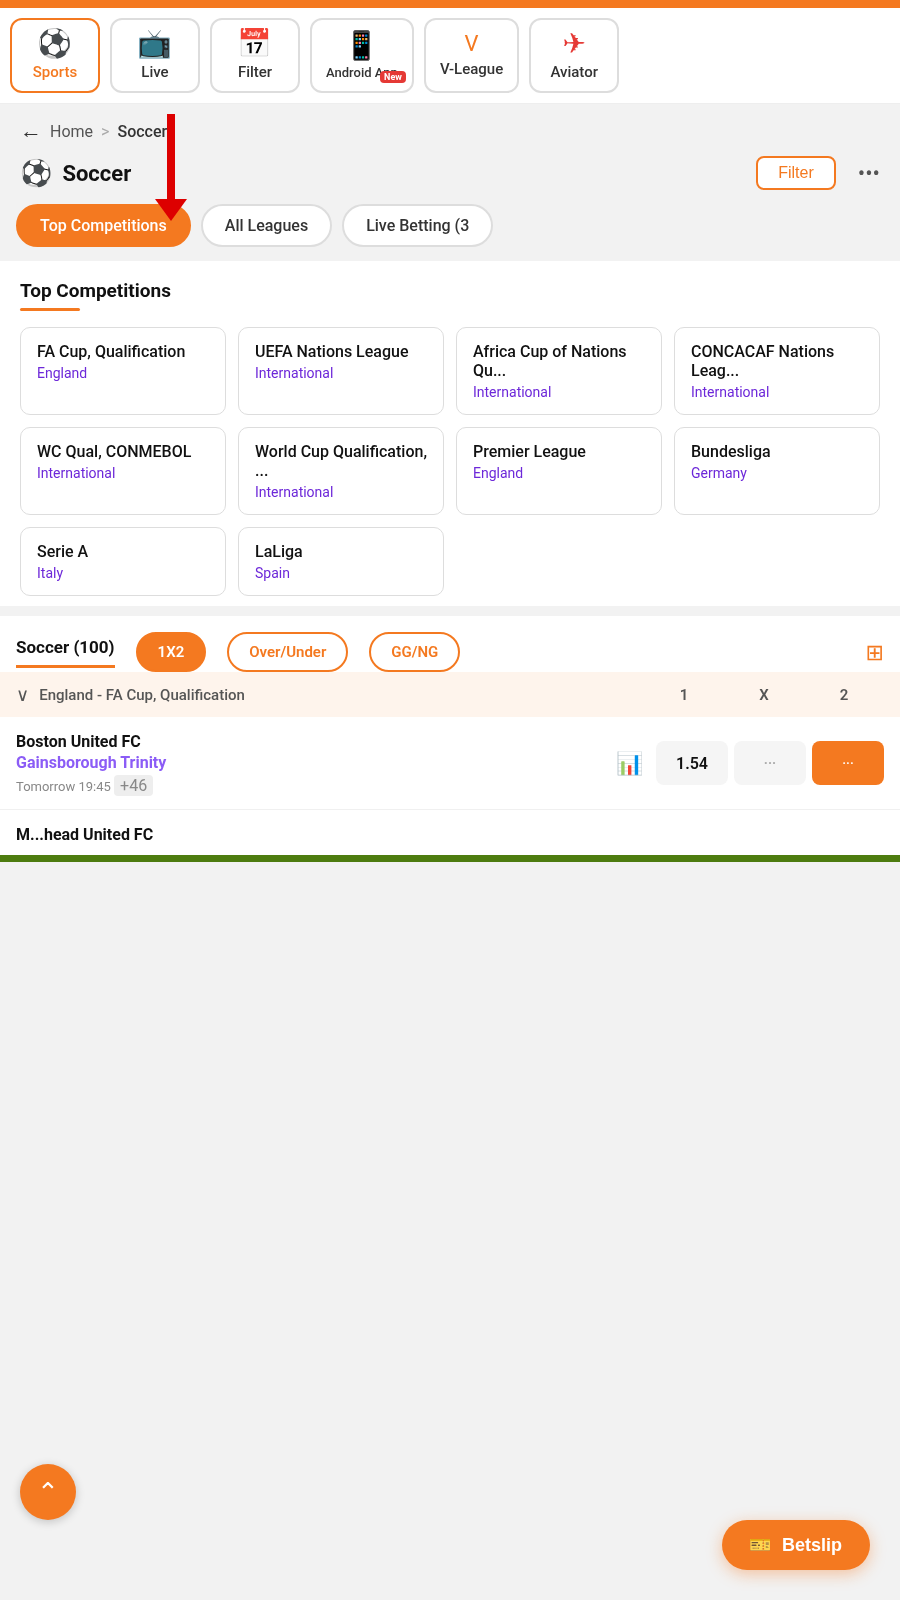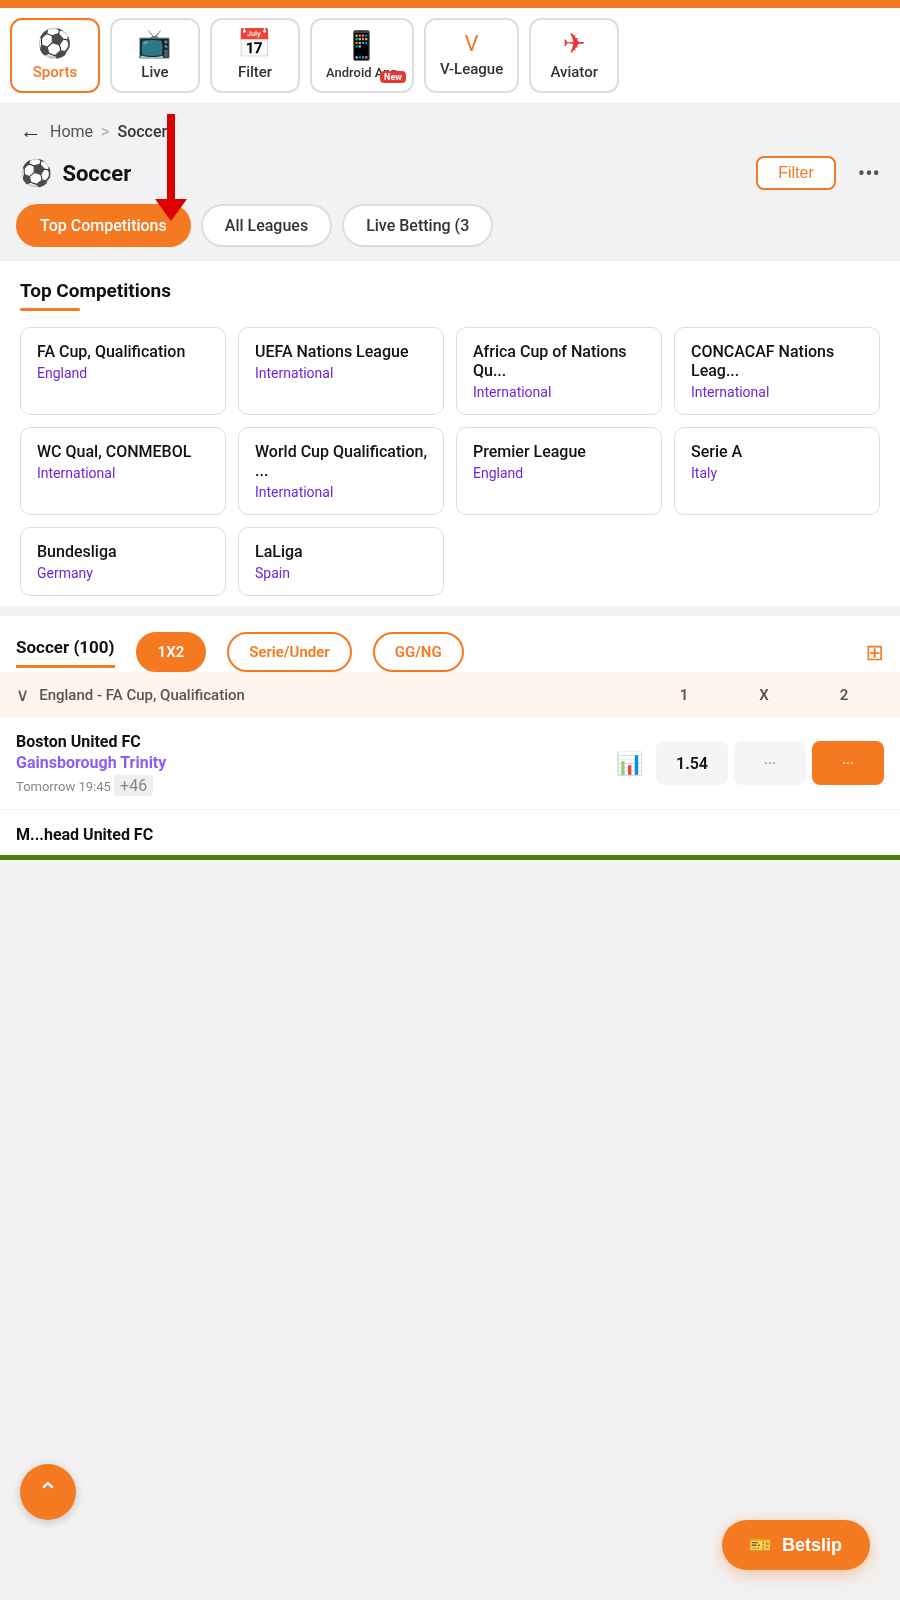--- a/index.html
+++ b/index.html
@@ -356,21 +356,21 @@
       display: flex;
       align-items: center;
       gap: 10px;
       z-index: 100;
       box-shadow: 0 4px 16px rgba(244,121,32,0.4);
     }
 
     
     .match-peek {
       padding: 14px 16px 8px 16px;
-      border-bottom: 5px solid #4d7c0f;
+      border-bottom: 7px solid #4d7c0f;
     }
     .match-peek .match-teams {
       font-size: 16px;
     }
 
     .orange-up-btn {
       position: fixed;
       bottom: 80px;
       left: 20px;
       width: 56px;
@@ -478,42 +478,42 @@
     </div>
     <div class="competition-card">
       <div class="comp-name">World Cup Qualification, ...</div>
       <div class="comp-country">International</div>
     </div>
     <div class="competition-card">
       <div class="comp-name">Premier League</div>
       <div class="comp-country">England</div>
     </div>
     <div class="competition-card">
+      <div class="comp-name">Bundesliga</div>
+      <div class="comp-country">Germany</div>
+    </div>
+    <div class="competition-card">
       <div class="comp-name">Serie A</div>
       <div class="comp-country">Italy</div>
-    </div>
-    <div class="competition-card">
-      <div class="comp-name">Bundesliga</div>
-      <div class="comp-country">Germany</div>
     </div>
     <div class="competition-card">
       <div class="comp-name">LaLiga</div>
       <div class="comp-country">Spain</div>
     </div>
   </div>
 </div>
 
 <div class="divider"></div>
 
 <div class="bottom-section">
 
   <div class="betting-tabs">
     <span class="betting-tab-label">Soccer (100)</span>
     <div class="betting-pill active">1X2</div>
-    <div class="betting-pill">Serie/Under</div>
+    <div class="betting-pill">Over/Under</div>
     <div class="betting-pill">GG/NG</div>
     <span class="layout-icon">⊞</span>
   </div>
 
   <div class="match-section-header">
     <span class="chevron-down">∨</span>
     <span class="match-league-name">England - FA Cup, Qualification</span>
     <div class="match-odds-headers">
       <span class="odds-header-cell">1</span>
       <span class="odds-header-cell">X</span>

